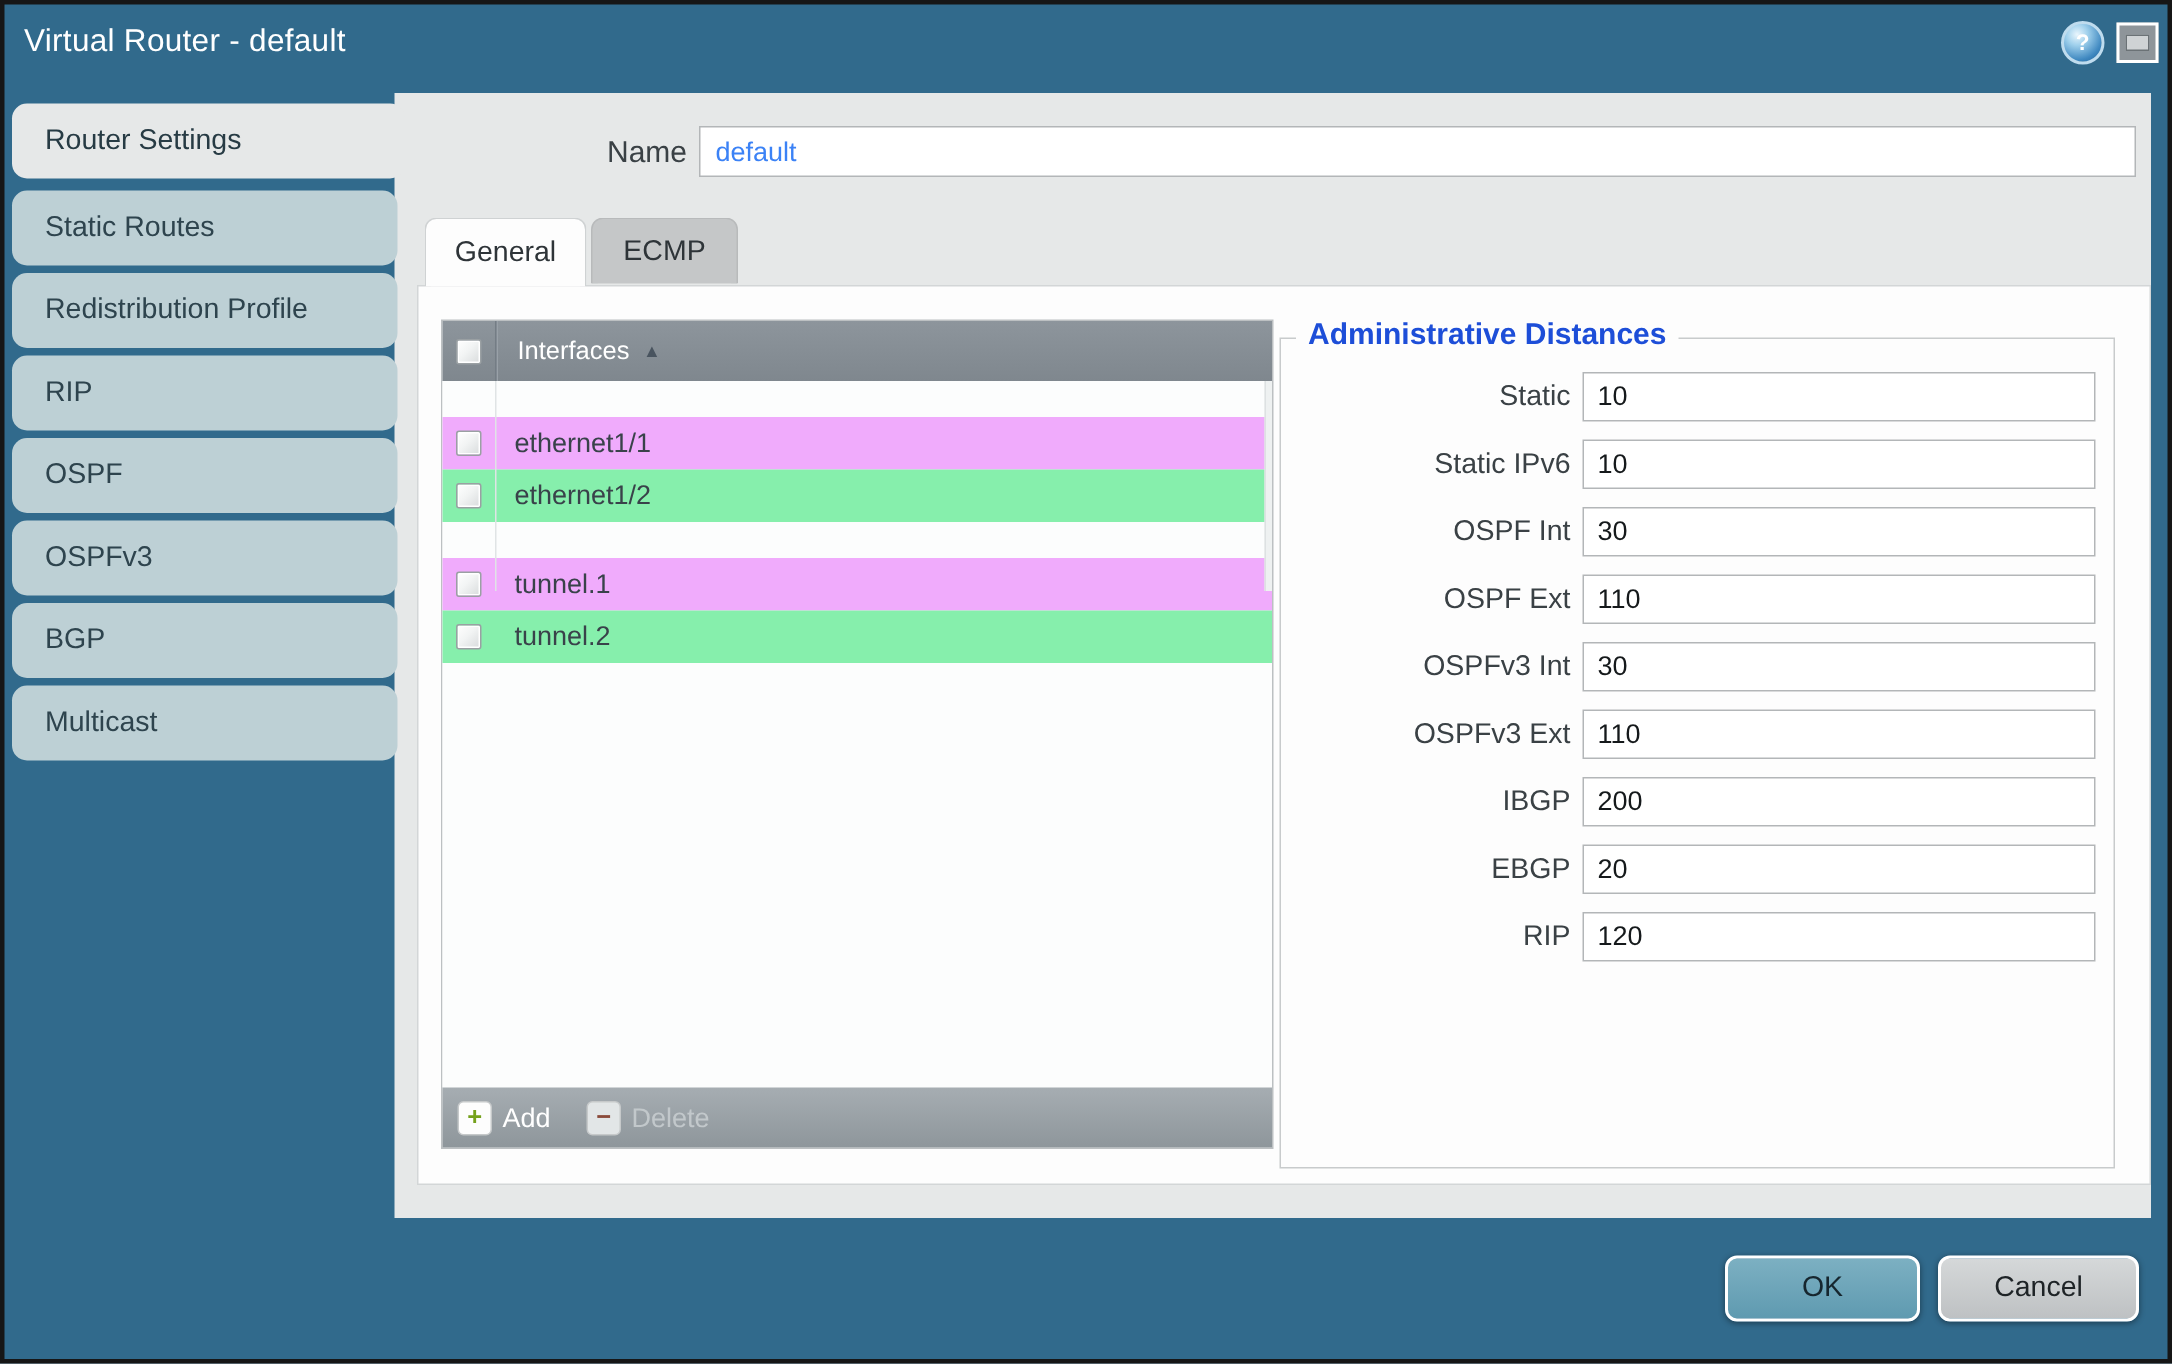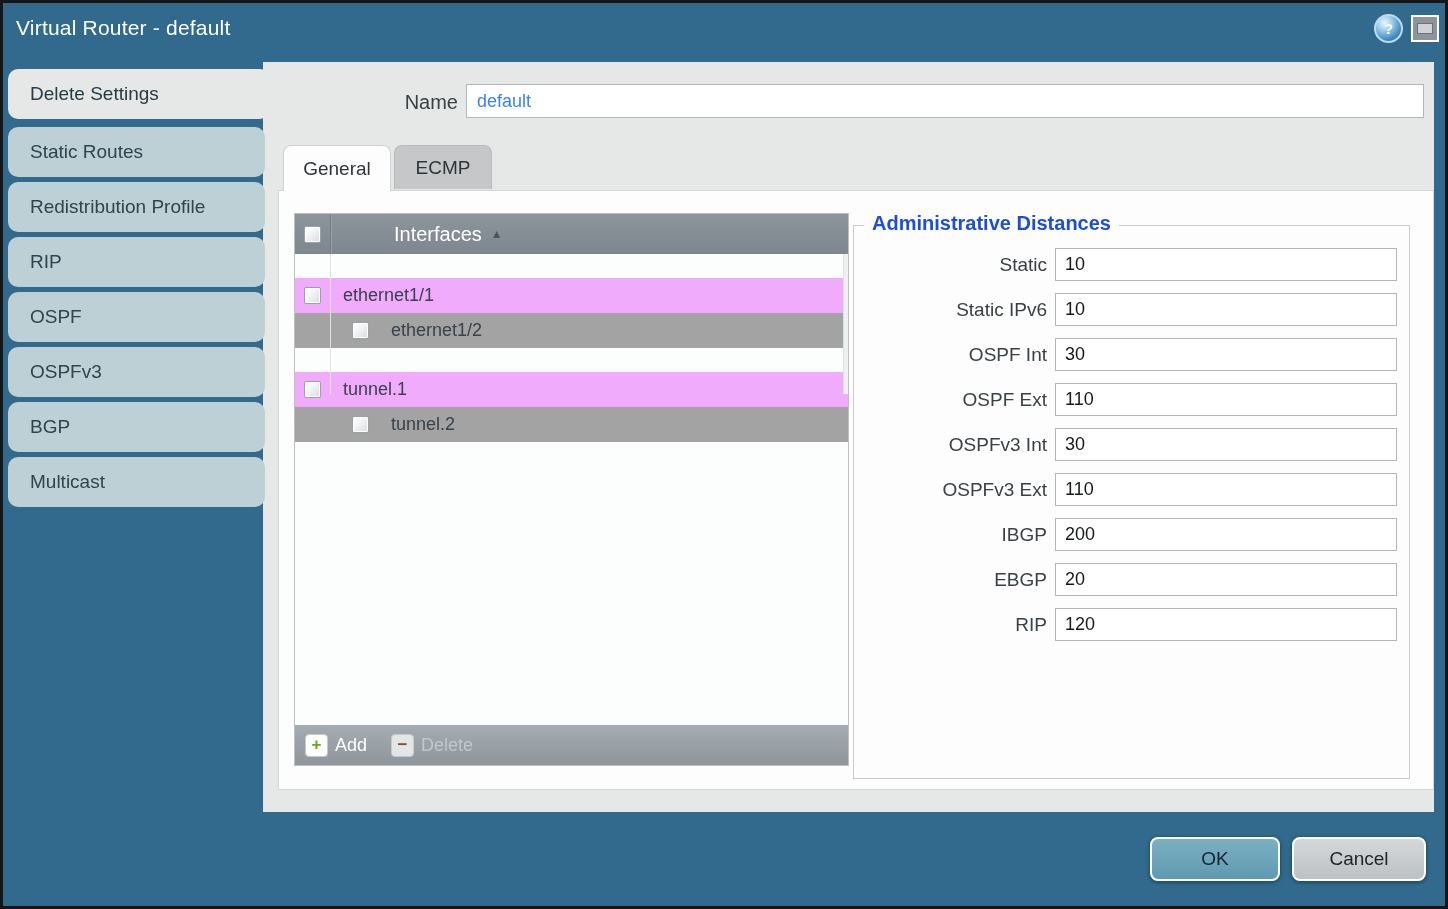--- a/index.html
+++ b/index.html
@@ -40,32 +40,32 @@
   
   .panel { position:absolute; left:278px; top:190px; width:1156px; height:600px; background:#fdfdfd;
     border:1px solid #d3d6d7; box-sizing:border-box; z-index:2; }
 
   
   .iface-table { position:absolute; left:15px; top:22px; width:555px; height:553px;
     border:1px solid #bcc0c2; box-sizing:border-box; background:#fcfdfd; }
   .iface-header { position:absolute; left:0; top:0; right:0; height:40px;
     background:linear-gradient(#8d959c,#7f878e); display:flex; align-items:center; }
   .iface-header .col-div { position:absolute; left:35px; top:0; bottom:0; width:1px; background:#747d85; box-shadow:1px 0 0 #99a1a8; }
-  .iface-header .hdr-text { margin-left:73px; color:#ffffff; font-size:20px; }
+  .iface-header .hdr-text { margin-left:24px; color:#ffffff; font-size:17px; }
   .sort-asc-icon { margin-left:9px; font-size:12px; color:#49545f; }
   .checkbox { width:15px; height:15px; border:1px solid #9aa0a3; border-radius:2px;
     background:linear-gradient(135deg,#ffffff 0%,#f2f4f4 45%,#d8dbdc 100%);
     box-shadow:inset 0 0 0 1px #ffffff; cursor:pointer; flex:0 0 auto; }
   .iface-header .checkbox { margin-left:9px; }
   .iface-rows { position:absolute; left:0; top:40px; right:0; bottom:40px; background:#fcfdfd; }
   .iface-rows .col-div { position:absolute; left:35px; top:0; height:140px; width:1px; background:#e0e4e5; }
   .iface-row { height:35px; display:flex; align-items:center; font-size:18px; color:#39424a; cursor:pointer; }
   .iface-row .checkbox { margin-left:9px; margin-right:22px; }
   .iface-row.odd  { background:#f0abfc;margin-top:24px; }
-  .iface-row.even { background:#a3a3a3;padding-left:48px; }
+  .iface-row.even { background:#86efac; }
   .scroll-hint { position:absolute; right:0; top:0; width:4px; height:140px; background:#eef1f1; border-left:1px solid #dde1e2; }
   .iface-footer { position:absolute; left:0; right:0; bottom:0; height:40px;
     background:linear-gradient(#a6adb2,#8e969b); display:flex; align-items:center; gap:24px; padding-left:10px; }
   .tbl-btn { display:flex; align-items:center; gap:7px; cursor:pointer; }
   .tbl-btn .mini-icon { width:21px; height:21px; border-radius:4px; border:1px solid #c6c9ca;
     display:flex; align-items:center; justify-content:center; font-size:17px; font-weight:bold; }
   .add-btn .mini-icon { background:#fdfdfd; color:#75a11c; }
   .add-btn .lbl { color:#ffffff; font-size:18px; }
   .delete-btn { cursor:default; }
   .delete-btn .mini-icon { background:#e2e6e7; color:#8a4a3a; }
@@ -97,21 +97,21 @@
   <div class="title">Virtual Router - default</div>
   <div class="help-icon">
     <span>?</span>
   </div>
   <div class="window-icon">
     <span class="inner"></span>
   </div>
 
   <div class="content-bg"></div>
 
-  <div class="side-tab active" style="top:69px">Delete Settings</div>
+  <div class="side-tab active" style="top:69px">Router Settings</div>
   <div class="side-tab" style="top:182px">Redistribution Profile</div>
   <div class="side-tab" style="top:127px">Static Routes</div>
   <div class="side-tab" style="top:237px">RIP</div>
   <div class="side-tab" style="top:292px">OSPF</div>
   <div class="side-tab" style="top:347px">OSPFv3</div>
   <div class="side-tab" style="top:402px">BGP</div>
   <div class="side-tab" style="top:457px">Multicast</div>
 
   <div class="name-label">Name</div>
   <input class="name-input" type="text" value="default" style="">

